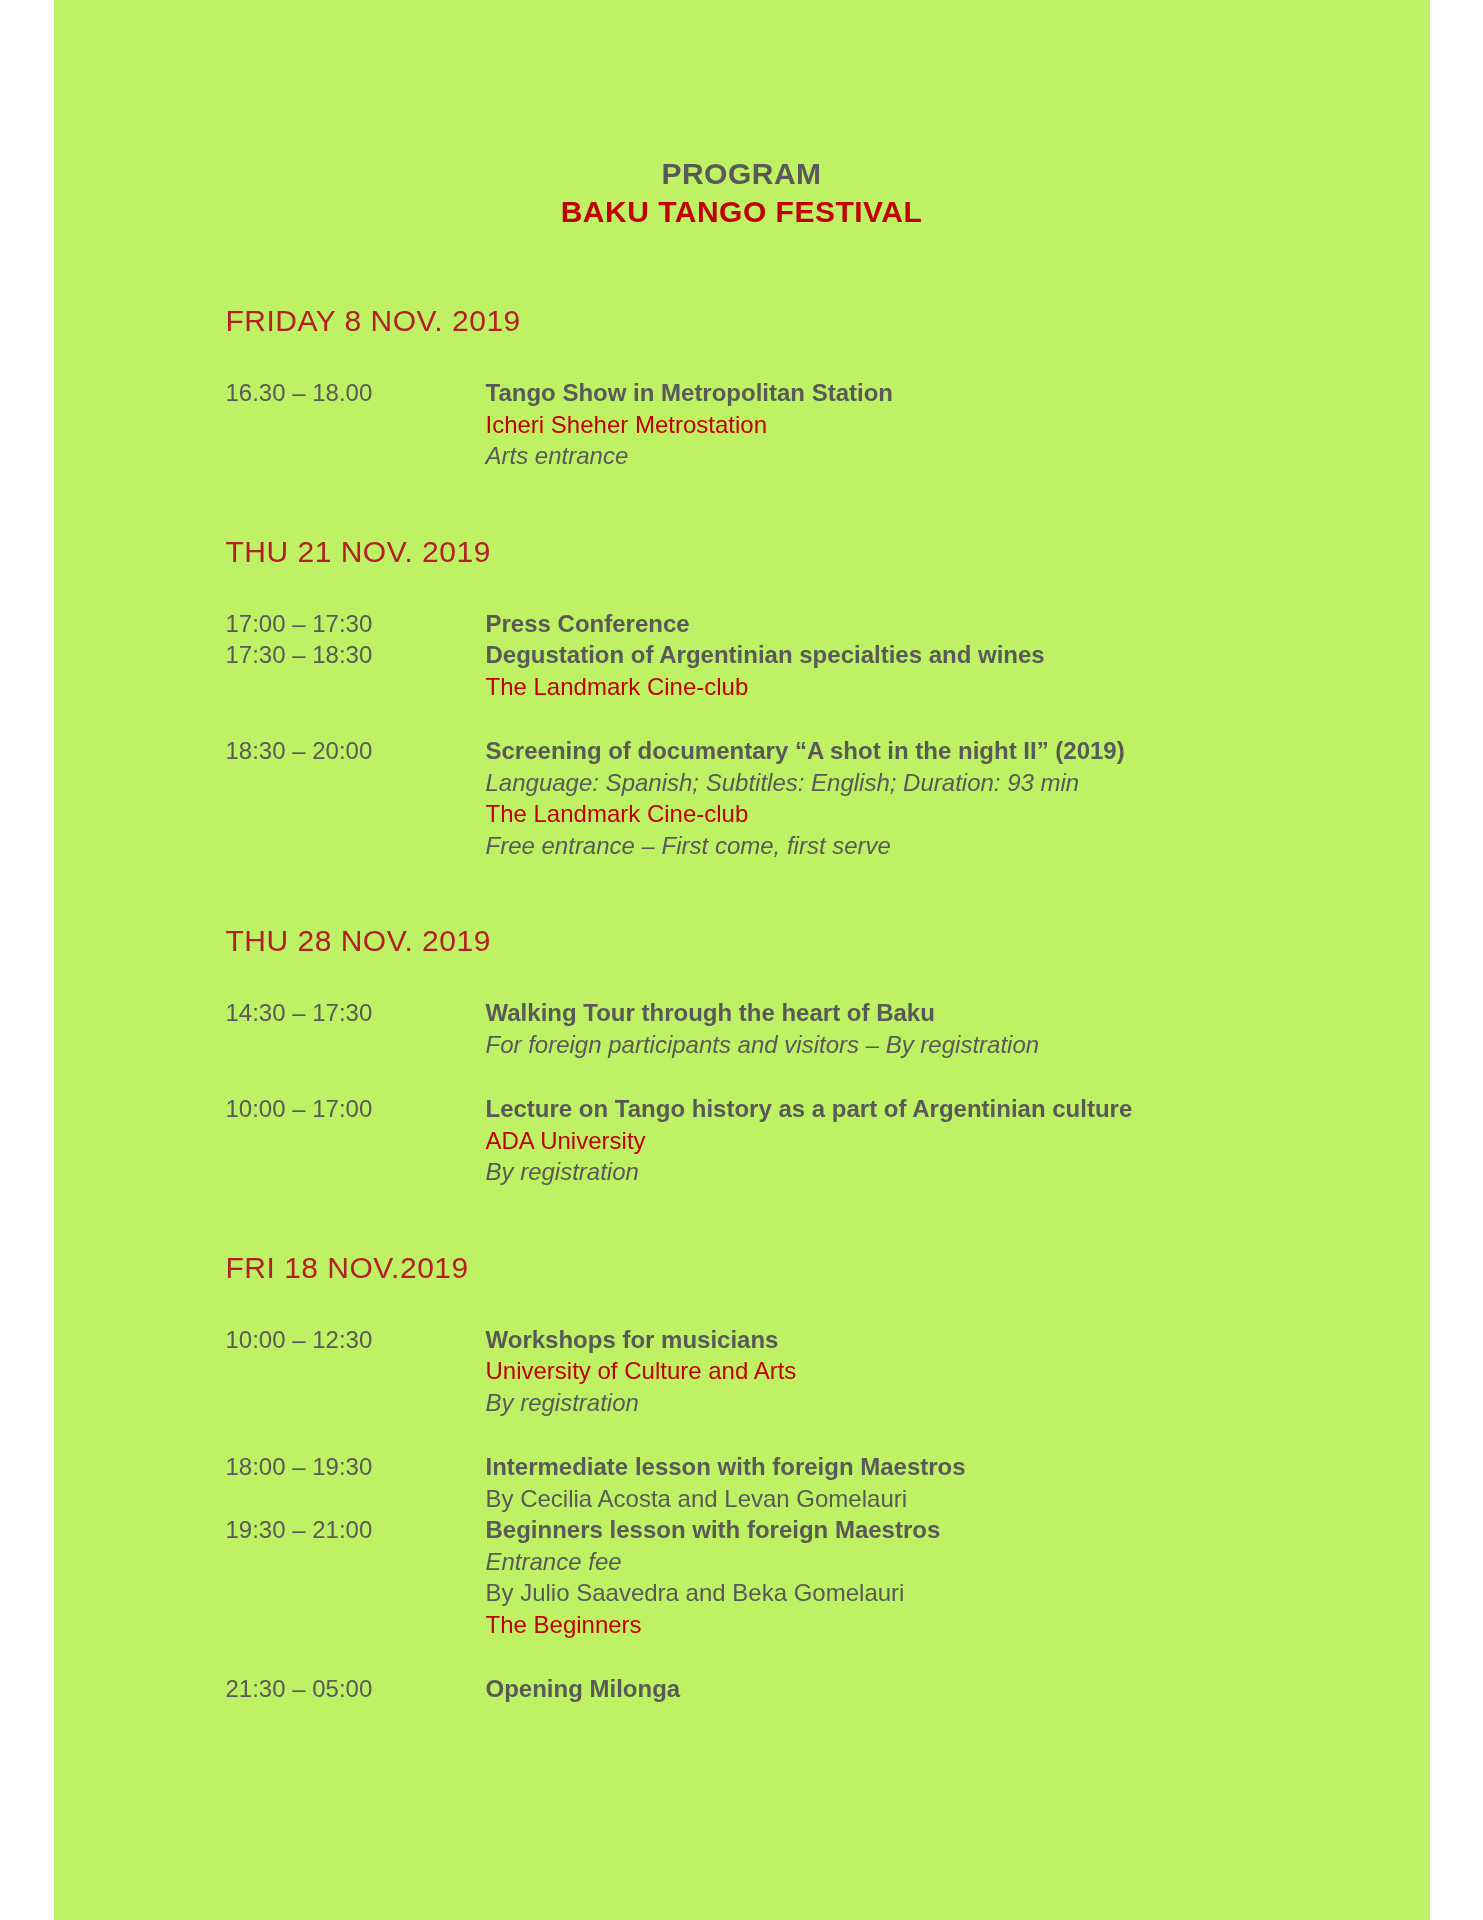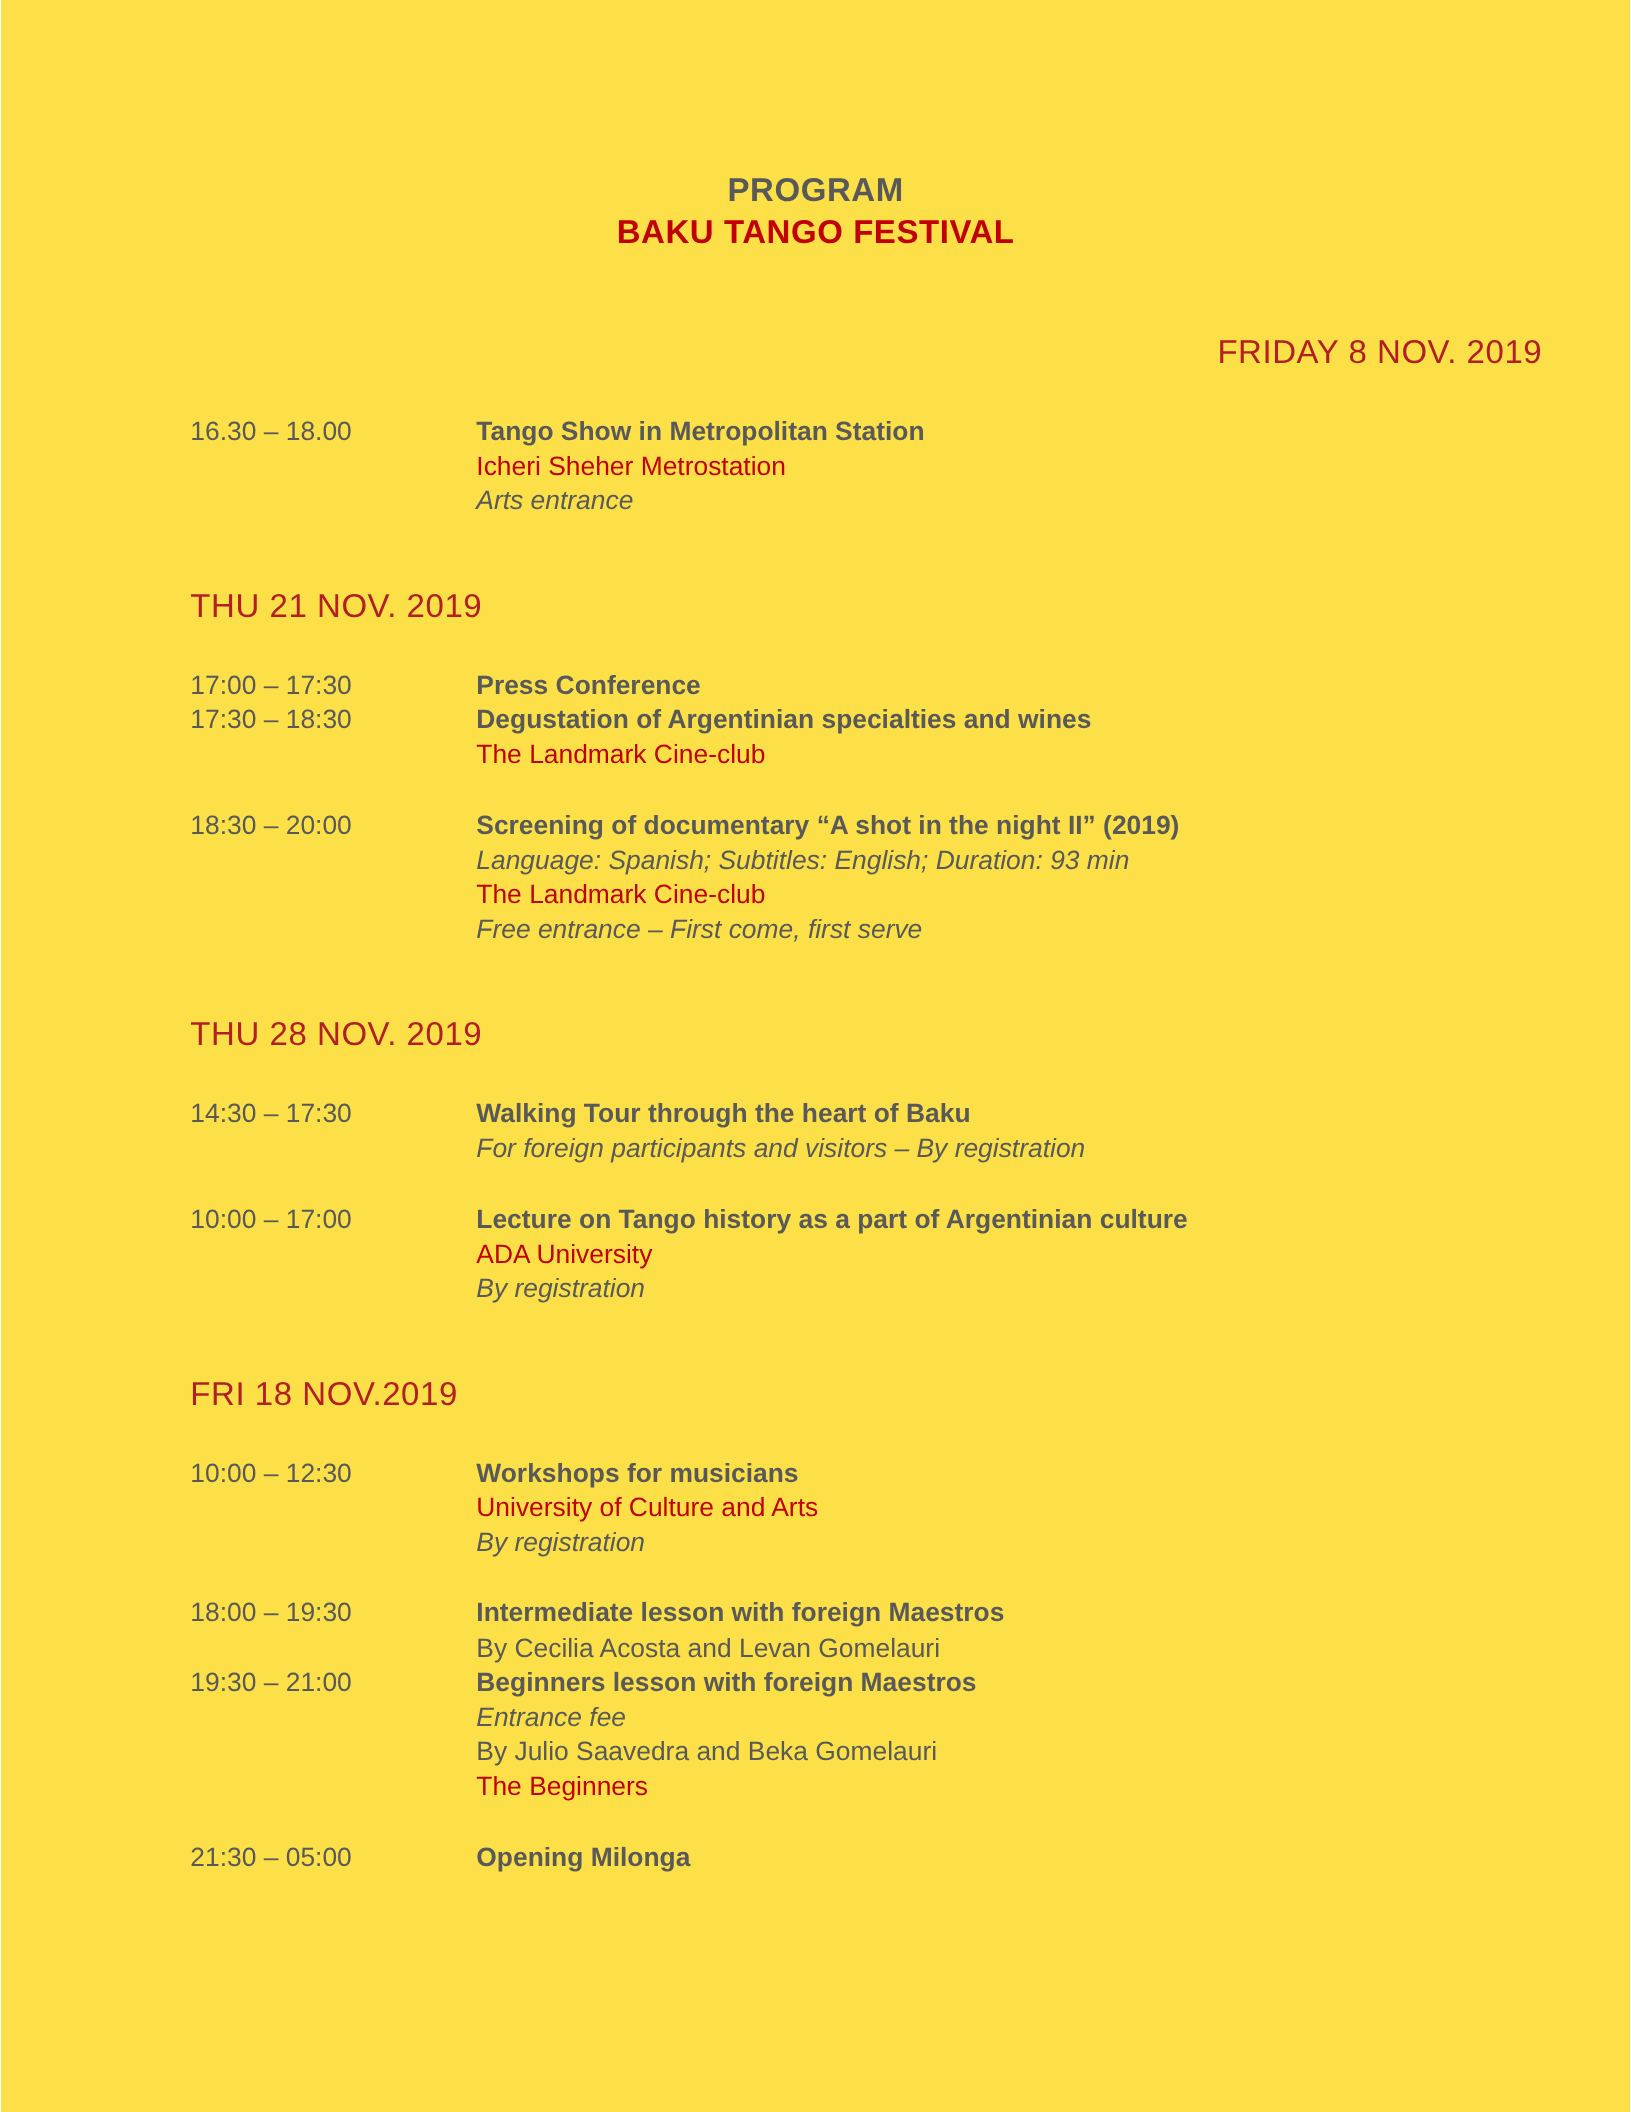--- a/index.html
+++ b/index.html
@@ -2,24 +2,24 @@
 <html style="--title-gray: #595959; --body-gray: #595959; --accent-red: #C00000; --heading-red: #B22025;"><head>
 <meta charset="utf-8">
 <style>
   html, body {
     margin: 0;
     padding: 0;
     background: #ffffff;
   }
   .page {
     position: relative;
-    width: 1481px;
+    width: 1376px;
     min-height: 1920px;
     margin: 0 auto;
-    background: #fde047;
+    background: #bef264;
     font-family: "Liberation Sans", sans-serif;
     box-sizing: border-box;
     overflow: hidden;
   }
   
   .doc-title {
     padding-top: 155px;
     text-align: center;
   }
   .doc-title .t1 {
@@ -44,21 +44,20 @@
   .day-header {
     margin: 62px 0 38px 0;
     font-size: 30px;
     font-weight: 400;
     line-height: 36px;
     color: var(--heading-red, #B22025);
     letter-spacing: 0.5px;
   }
   .day-section:first-child .day-header {
     margin-top: 72px;
-    text-align: right;
   }
   .event-row {
     display: flex;
     align-items: flex-start;
   }
   .event-row.gap {
     margin-top: 33px;
   }
   .day-section:first-child .event-row.gap {
     margin-top: 31px;

